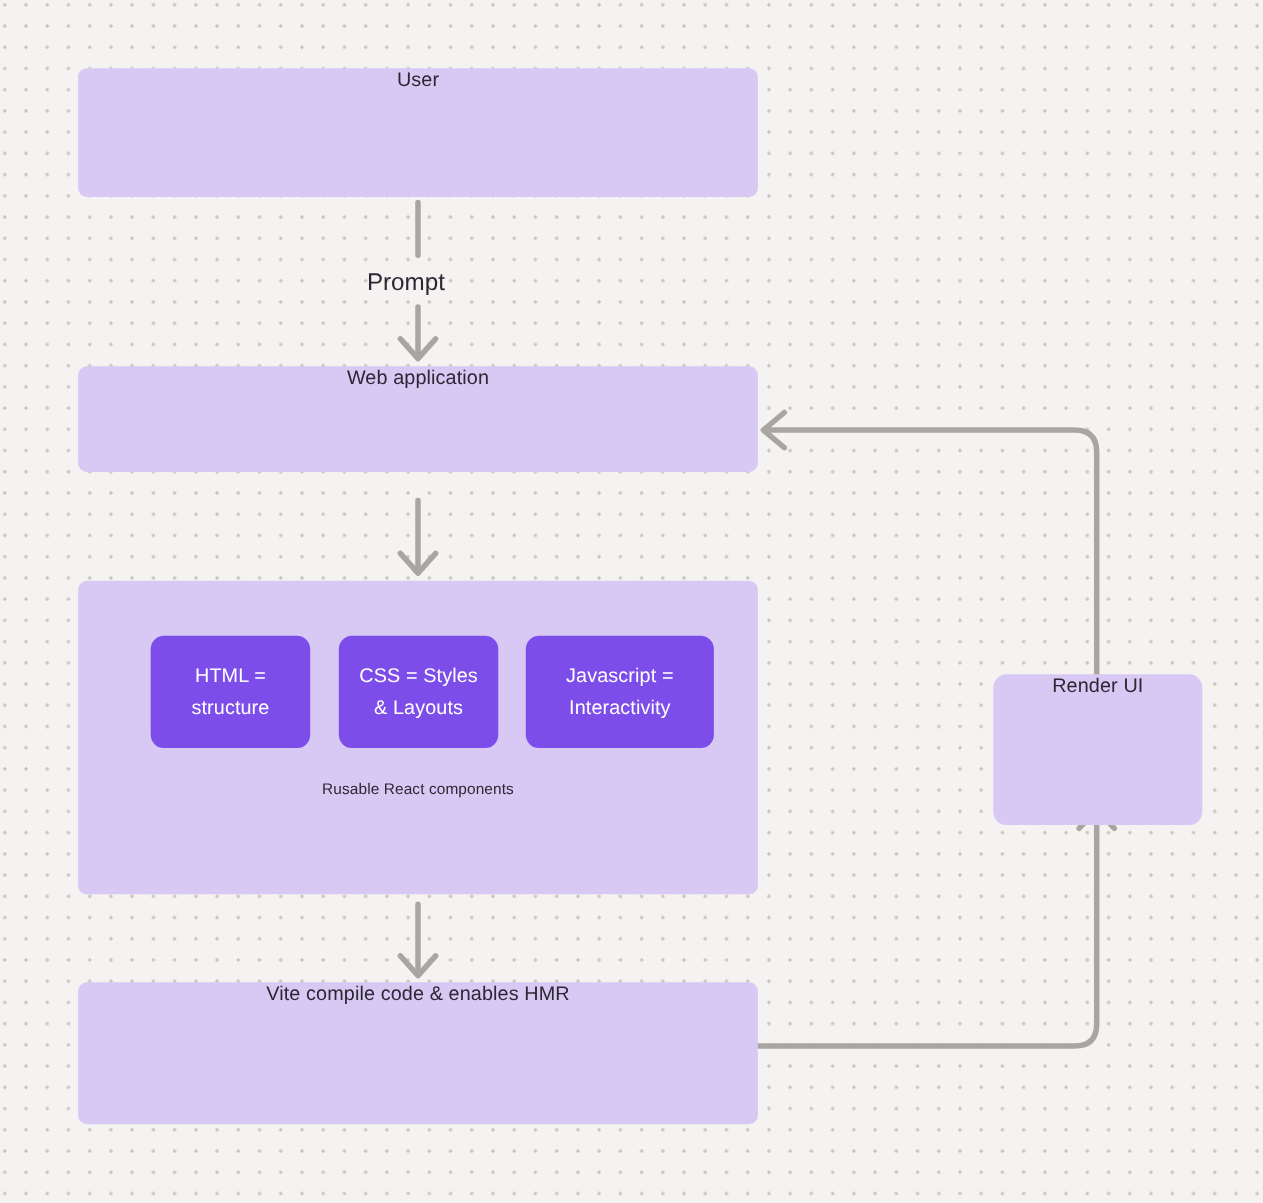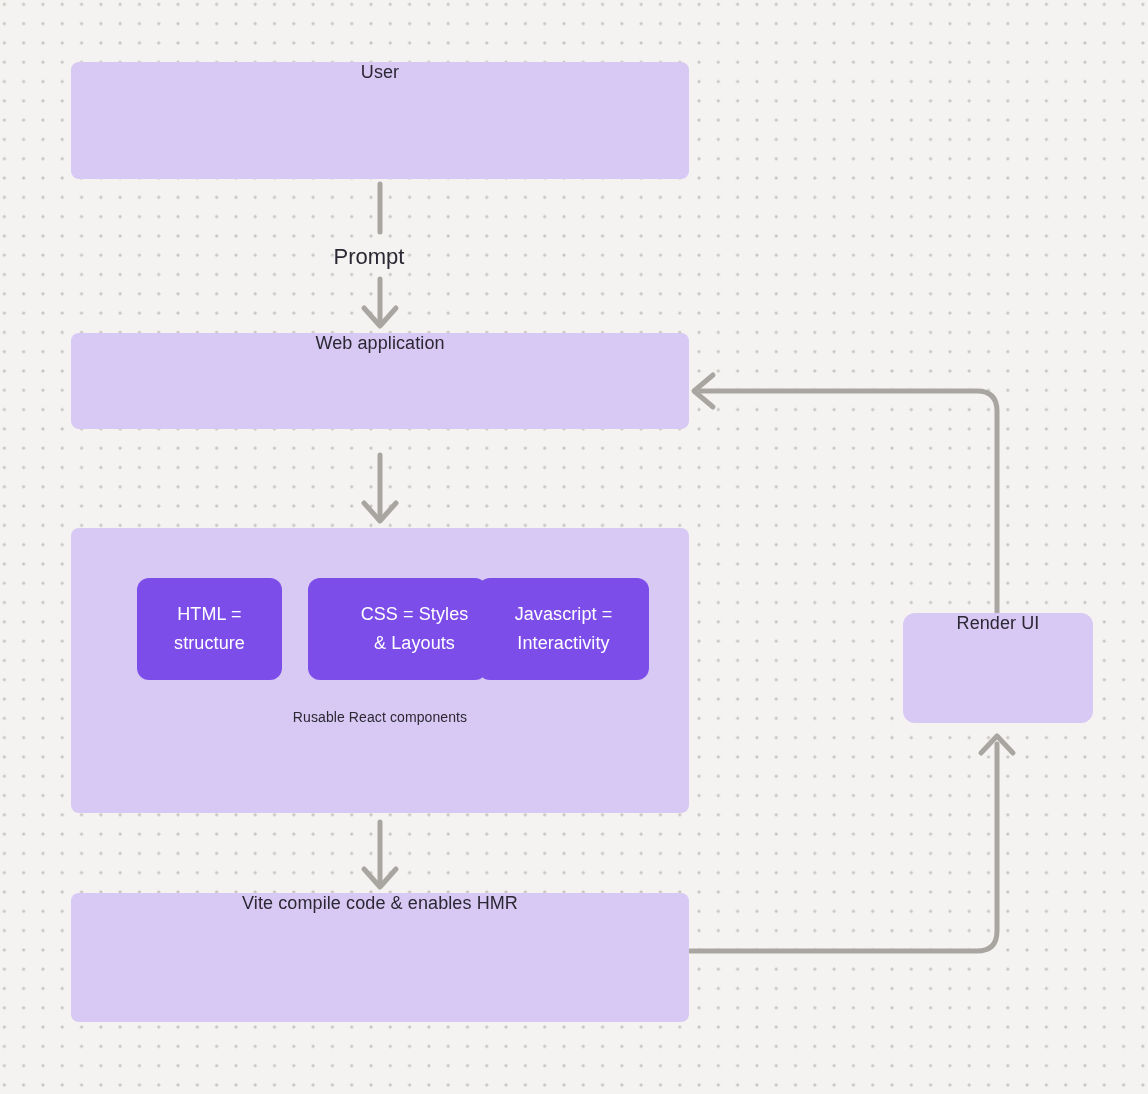--- a/index.html
+++ b/index.html
@@ -41,21 +41,21 @@
     display: flex;
     align-items: flex-start;
     justify-content: center;
     font-size: 18px;
     color: var(--ink, #2b2733);
     letter-spacing: 0.1px;
   }
   .node-user   { left: 71px;  top: 62px;  width: 618px; height: 117px; }
   .node-webapp { left: 71px;  top: 333px; width: 618px; height: 96px; }
   .node-vite   { left: 71px;  top: 893px; width: 618px; height: 129px; }
-  .node-render { left: 903px; top: 613px; width: 190px; height: 110px; border-radius: 12px; }
+  .node-render { left: 903px; top: 613px; width: 190px; height: 137px; border-radius: 12px; }
   .node-components {
     left: 71px; top: 528px; width: 618px; height: 285px;
     display: block;
   }
   .chip {
     position: absolute;
     top: 38px;
     height: 102px;
     background: var(--chip-fill, #7d4de9);
     border-radius: 12px;
@@ -63,21 +63,21 @@
     align-items: center;
     justify-content: center;
     color: var(--chip-ink, #ffffff);
     font-size: 18px;
     line-height: 29px;
     text-align: center;
     white-space: pre-line;
     margin-top: 12px;
   }
   .chip-html { left: 66px;  width: 145px; }
-  .chip-css  { left: 237px; width: 145px; padding-left: 34px; }
+  .chip-css  { left: 237px; width: 145px; }
   .chip-js   { left: 407px; width: 171px; }
   .group-caption {
     position: absolute;
     left: 0; top: 176px;
     width: 100%;
     text-align: center;
     font-size: 14px;
     line-height: 26px;
   }
   .edge-label {

